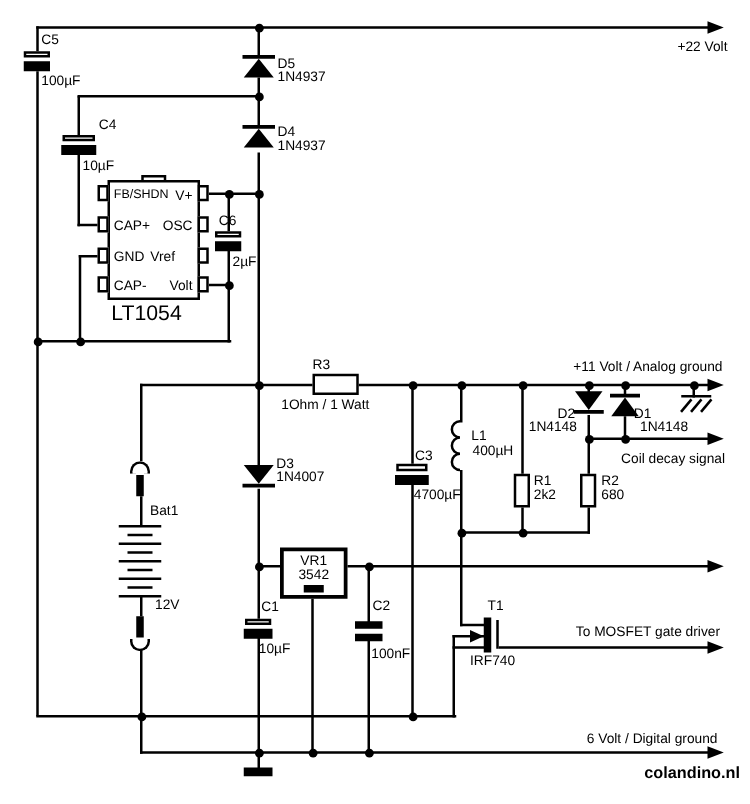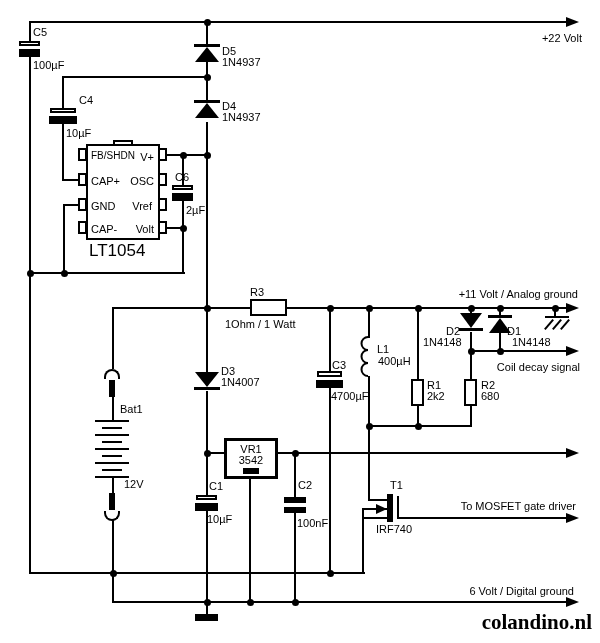--- a/index.html
+++ b/index.html
@@ -13,21 +13,21 @@
       border-right:12px solid transparent;border-bottom:15px solid #000;}
   .td{position:absolute;width:0;height:0;border-left:12px solid transparent;
       border-right:12px solid transparent;border-top:15px solid #000;}
   .tu.sm{border-left-width:11px;border-right-width:11px;}
   .td.sm{border-left-width:11px;border-right-width:11px;}
   .po{position:absolute;background:#fff;border:2px solid #000;box-sizing:border-box;} 
   .box{position:absolute;background:#fff;border:2px solid #000;box-sizing:border-box;}
   .lbl{position:absolute;font-size:11px;line-height:1.1;white-space:nowrap;}
   .lblr{position:absolute;font-size:11px;line-height:1.1;white-space:nowrap;text-align:right;}
   .big{font-size:17px;}
-  .brand{font-size:21px;font-weight:bold;font-family:Liberation Serif, serif;}
+  .brand{font-size:13px;font-weight:bold;}
   .slash{position:absolute;width:2px;height:13px;background:#000;transform:rotate(40deg);}
   .arct{position:absolute;width:16px;height:10px;border:2px solid #000;border-bottom:none;
         border-radius:8px 8px 0 0;box-sizing:border-box;}
   .arcb{position:absolute;width:16px;height:10px;border:2px solid #000;border-top:none;
         border-radius:0 0 8px 8px;box-sizing:border-box;}
 </style>
 </head>
 <body>
 
 <div id="schematic">
@@ -150,21 +150,21 @@
     <div class="box" style="left:158px;top:148px;width:9px;height:13px"></div>
     <div class="box" style="left:158px;top:173px;width:9px;height:13px"></div>
     <div class="box" style="left:158px;top:198px;width:9px;height:13px"></div>
     <div class="box" style="left:158px;top:221px;width:9px;height:13px"></div>
     <div class="lbl" style="left:91px;top:150px;font-size:10px">FB/SHDN</div>
     <div class="lbl" style="left:91px;top:175px">CAP+</div>
     <div class="lbl" style="left:91px;top:200px">GND</div>
     <div class="lbl" style="left:91px;top:223px">CAP-</div>
     <div class="lblr" style="right:446px;top:151px">V+</div>
     <div class="lblr" style="right:446px;top:175px">OSC</div>
-    <div class="lblr" style="right:448px;top:200px">Vref</div>
+    <div class="lblr" style="right:460px;top:200px">Vref</div>
     <div class="lblr" style="right:446px;top:223px">Volt</div>
     <div class="lbl big" style="left:89px;top:242px">LT1054</div>
   </div>
 
   <div>
     <div class="box" style="left:224px;top:438px;width:54px;height:41px;border-width:3px"></div>
     <div class="lbl" style="left:224px;top:443px;width:54px;text-align:center">VR1</div>
     <div class="lbl" style="left:224px;top:454px;width:54px;text-align:center">3542</div>
     <div class="l" style="left:243px;top:468px;width:16px;height:6px"></div>
   </div>

